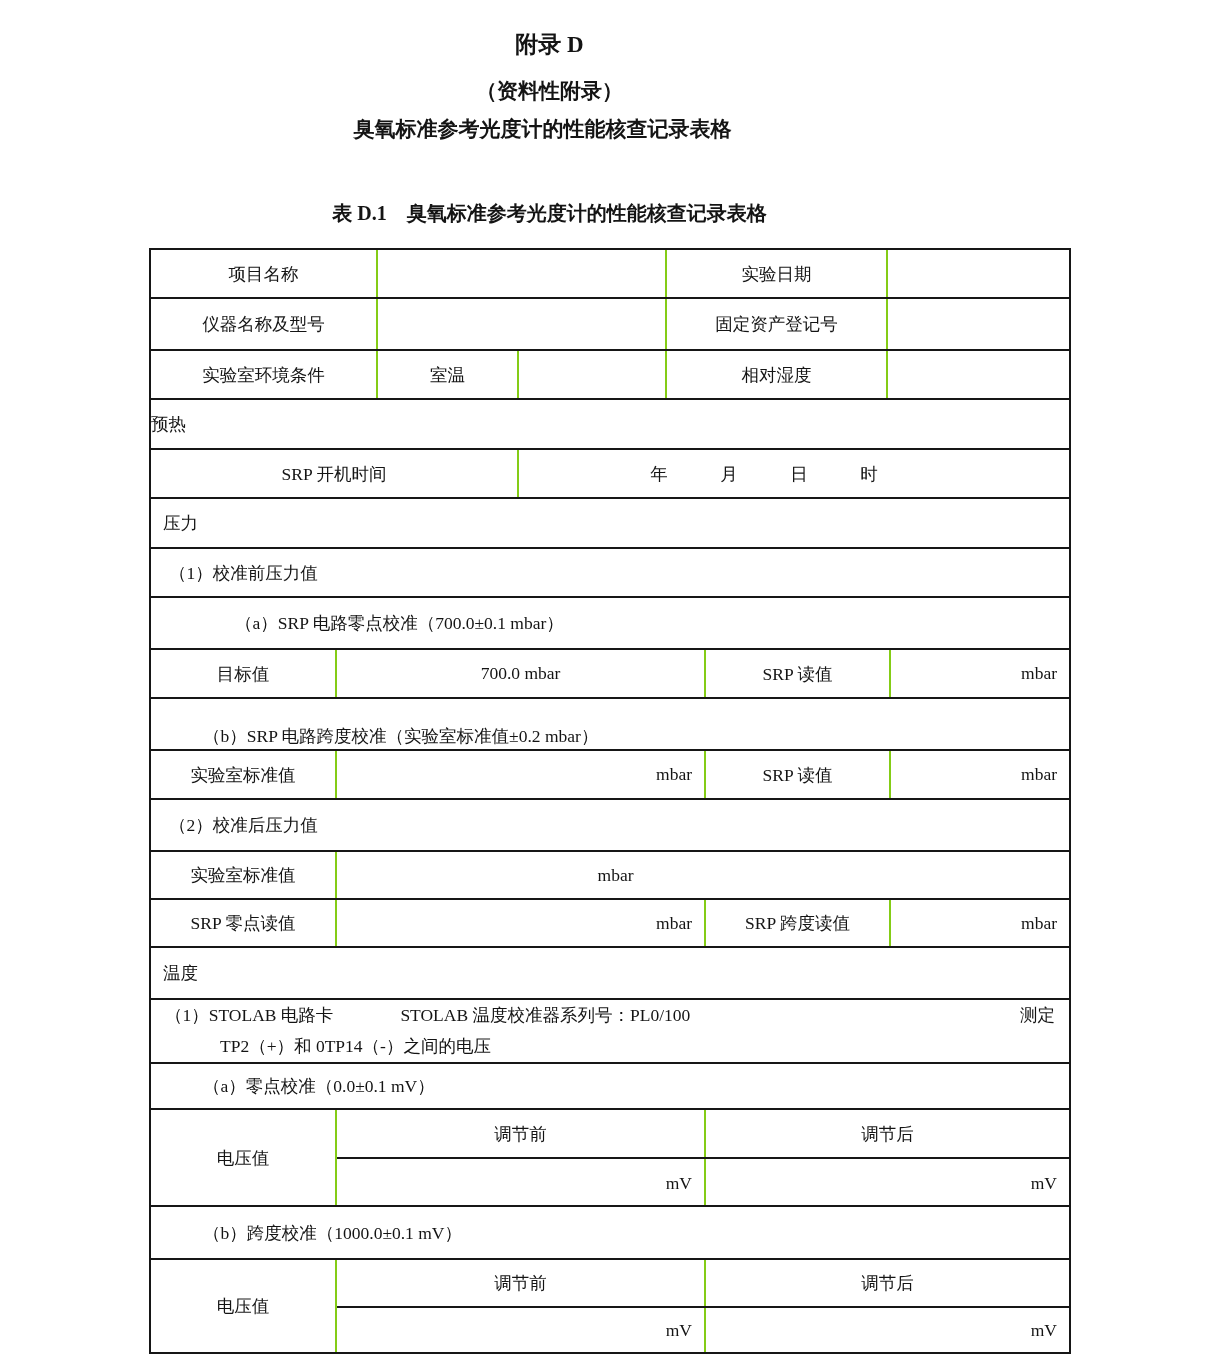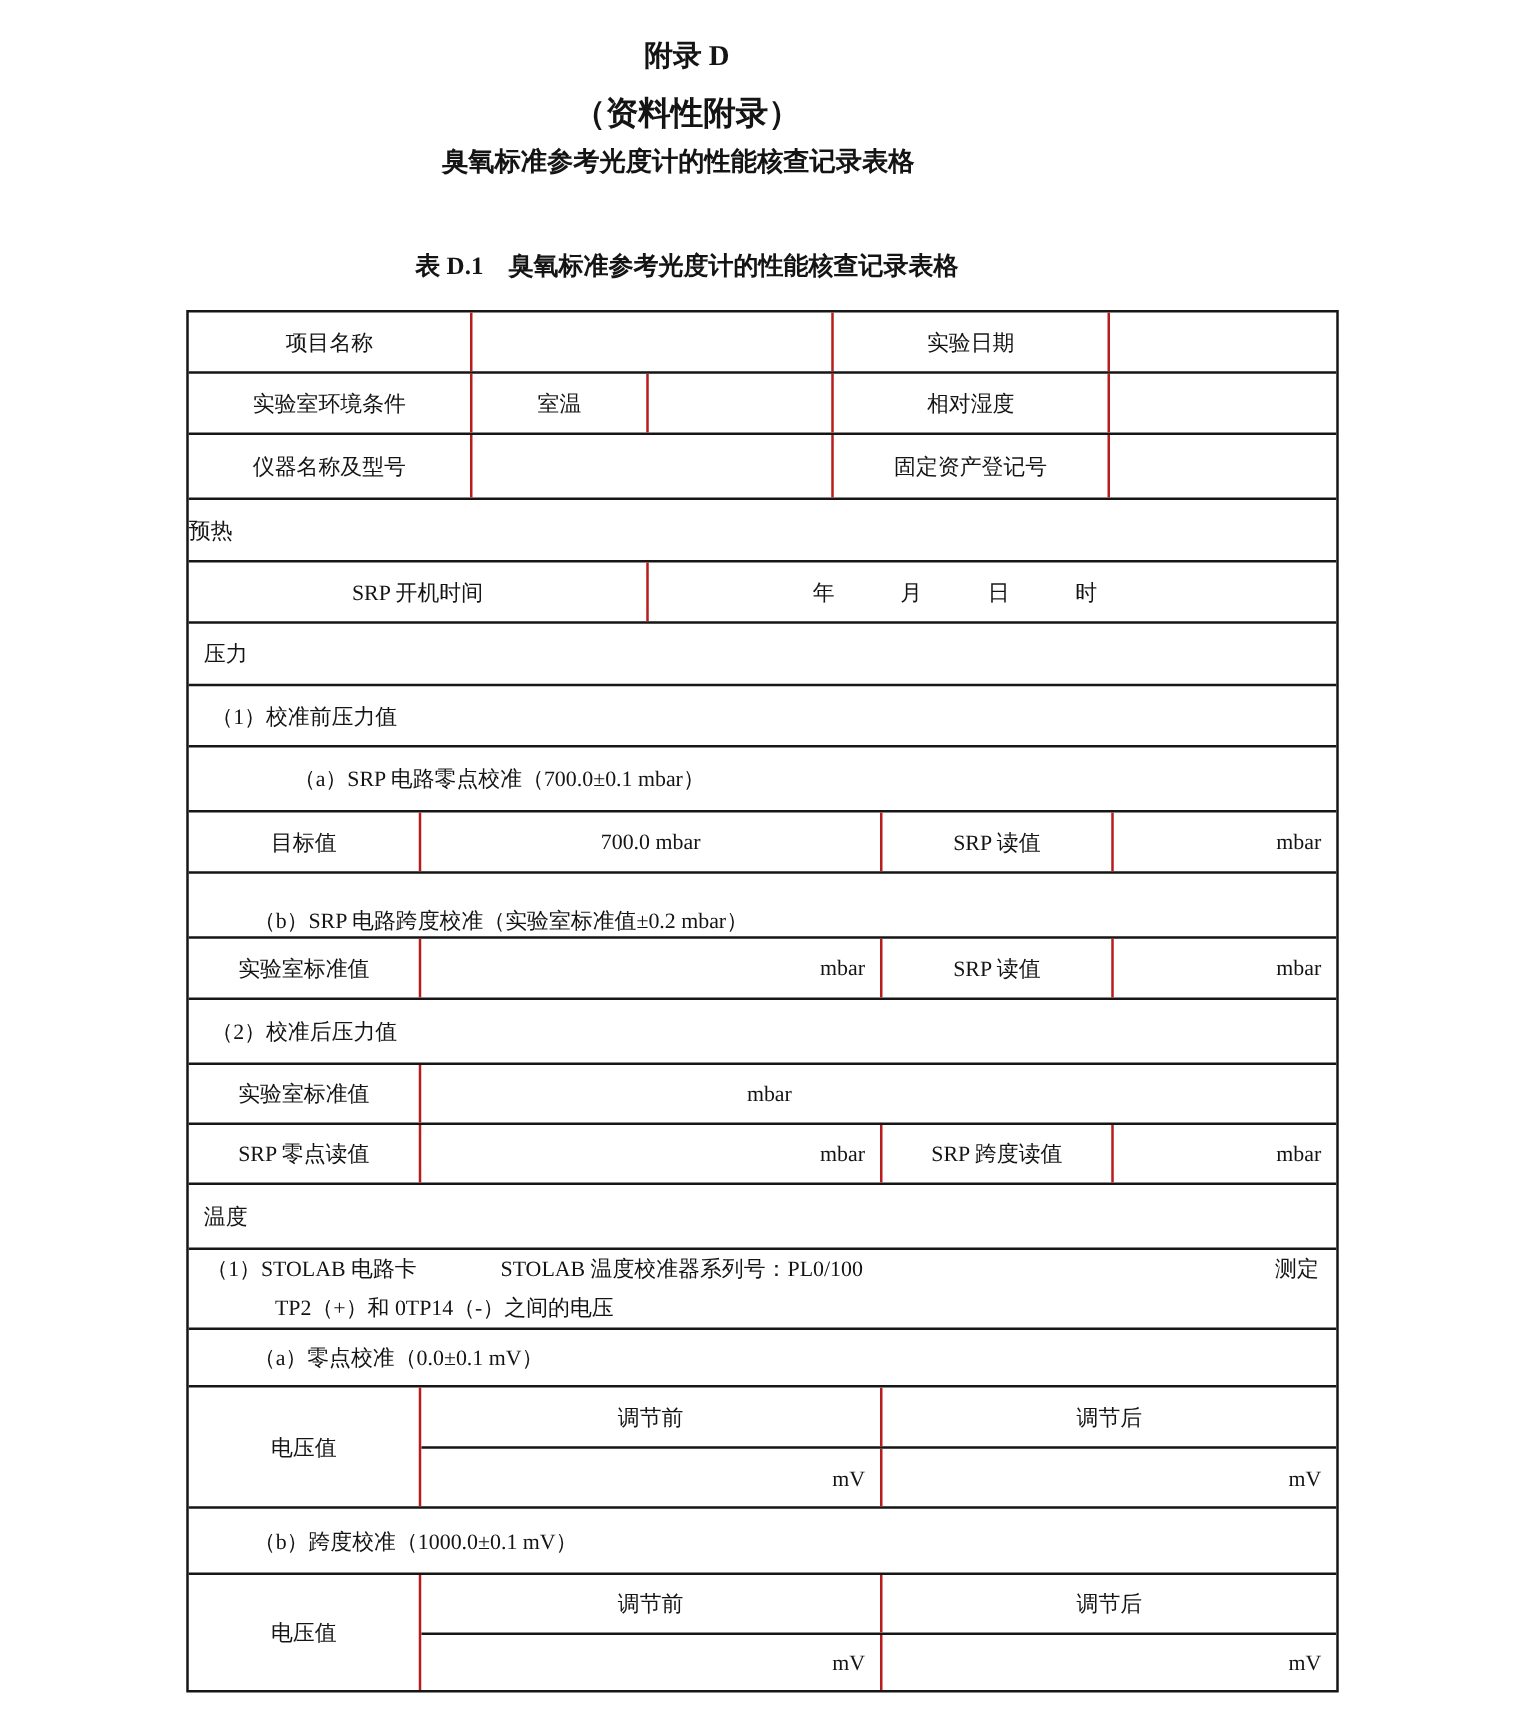--- a/index.html
+++ b/index.html
@@ -4,33 +4,33 @@
 <style>
   html,body{margin:0;padding:0;}
   body{
     width:1224px;height:1368px;background:#ffffff;color:#141414;
     font-family:"Liberation Serif","DejaVu Serif",serif;
     -webkit-font-smoothing:antialiased;
   }
   .page{width:1099px;height:1368px;overflow:hidden;border-radius:16px;}
   .titles{text-align:center;}
   .h-main{margin:30px 0 0 0;font-size:23px;font-weight:bold;line-height:30px;}
-  .h-sub{margin:17px 0 0 0;font-size:26px;font-weight:bold;line-height:28px;}
+  .h-sub{margin:17px 0 0 0;font-size:21px;font-weight:bold;line-height:28px;}
   .h-doc{margin:10px 14px 0 0;font-size:21px;font-weight:bold;line-height:28px;}
   .h-cap{margin:57px 0 0 0;font-size:20px;font-weight:bold;line-height:26px;}
 
   .tbl{
     box-sizing:border-box;width:922px;margin:22px 0 0 149px;
     border:2px solid #161616;font-size:17.5px;
   }
   .t-row{box-sizing:border-box;display:flex;border-bottom:2px solid #161616;}
   .t-row:last-child{border-bottom:none;}
   .t-cell{
     box-sizing:border-box;display:flex;align-items:center;
-    border-right:2px solid #b91c1c;overflow:hidden;white-space:nowrap;
+    border-right:2px solid #84cc16;overflow:hidden;white-space:nowrap;
     padding:0;min-width:0;
   }
   .t-cell:last-child{border-right:none;}
   .al-c{justify-content:center;}
   .al-r{justify-content:flex-end;}
   .sub-col{display:flex;flex-direction:column;align-items:stretch;padding:0;}
   .sub-row{box-sizing:border-box;display:flex;flex:1;border-bottom:2px solid #161616;}
   .sub-row:last-child{border-bottom:none;}
   .stolab{flex-direction:column;align-items:stretch;justify-content:center;white-space:normal;}
   .stolab .ln{display:flex;line-height:31px;text-align:center;}
@@ -57,46 +57,46 @@
         <div class="t-cell" style="width: 289px; flex: 0 0 289px;">
           <span></span>
         </div>
         <div class="t-cell al-c" style="width: 221px; flex: 0 0 221px;">
           <span>实验日期</span>
         </div>
         <div class="t-cell" style="flex: 1 1 auto; border-right: none;">
           <span></span>
         </div>
       </div>
+      <div class="t-row" style="height: 52px;">
+        <div class="t-cell al-c" style="width: 227px; flex: 0 0 227px;">
+          <span>仪器名称及型号</span>
+        </div>
+        <div class="t-cell" style="width: 289px; flex: 0 0 289px;">
+          <span></span>
+        </div>
+        <div class="t-cell al-c" style="width: 221px; flex: 0 0 221px;">
+          <span>固定资产登记号</span>
+        </div>
+        <div class="t-cell" style="flex: 1 1 auto; border-right: none;">
+          <span></span>
+        </div>
+      </div>
       <div class="t-row" style="height: 49px;">
         <div class="t-cell al-c" style="width: 227px; flex: 0 0 227px;">
           <span>实验室环境条件</span>
         </div>
         <div class="t-cell al-c" style="width: 141px; flex: 0 0 141px;">
           <span>室温</span>
         </div>
         <div class="t-cell" style="width: 148px; flex: 0 0 148px;">
           <span></span>
         </div>
         <div class="t-cell al-c" style="width: 221px; flex: 0 0 221px;">
           <span>相对湿度</span>
-        </div>
-        <div class="t-cell" style="flex: 1 1 auto; border-right: none;">
-          <span></span>
-        </div>
-      </div>
-      <div class="t-row" style="height: 52px;">
-        <div class="t-cell al-c" style="width: 227px; flex: 0 0 227px;">
-          <span>仪器名称及型号</span>
-        </div>
-        <div class="t-cell" style="width: 289px; flex: 0 0 289px;">
-          <span></span>
-        </div>
-        <div class="t-cell al-c" style="width: 221px; flex: 0 0 221px;">
-          <span>固定资产登记号</span>
         </div>
         <div class="t-cell" style="flex: 1 1 auto; border-right: none;">
           <span></span>
         </div>
       </div>
       <div class="t-row" style="height: 50px;">
         <div class="t-cell" style="flex: 1 1 auto; border-right: none;">
           <span>预热</span>
         </div>
       </div>

